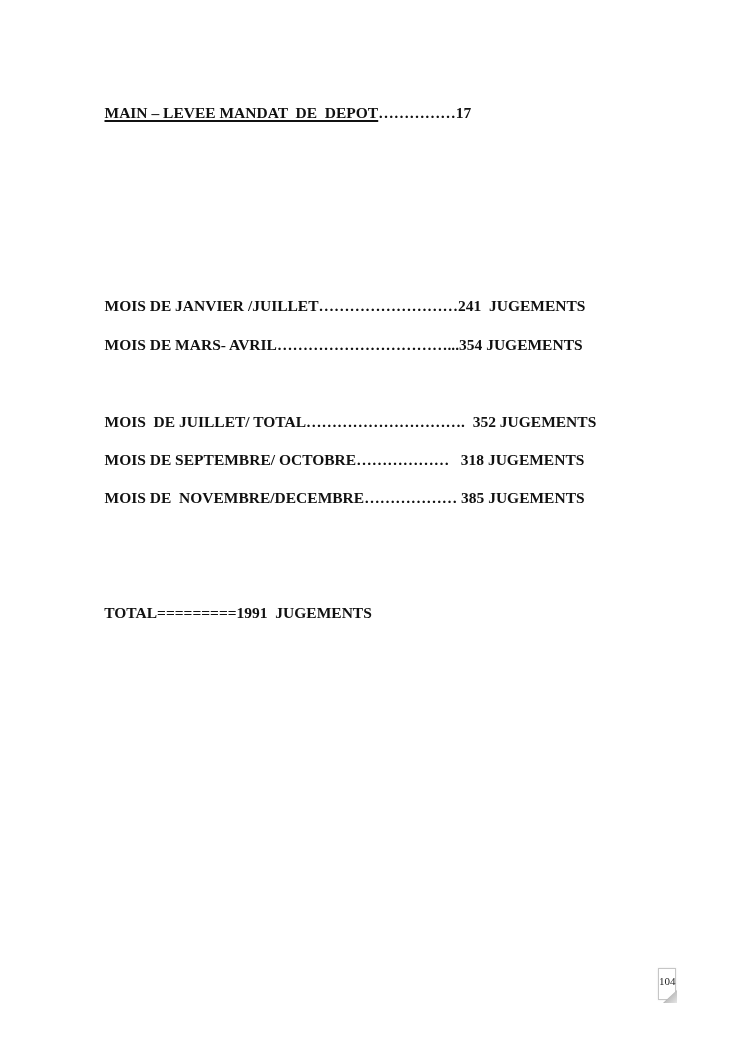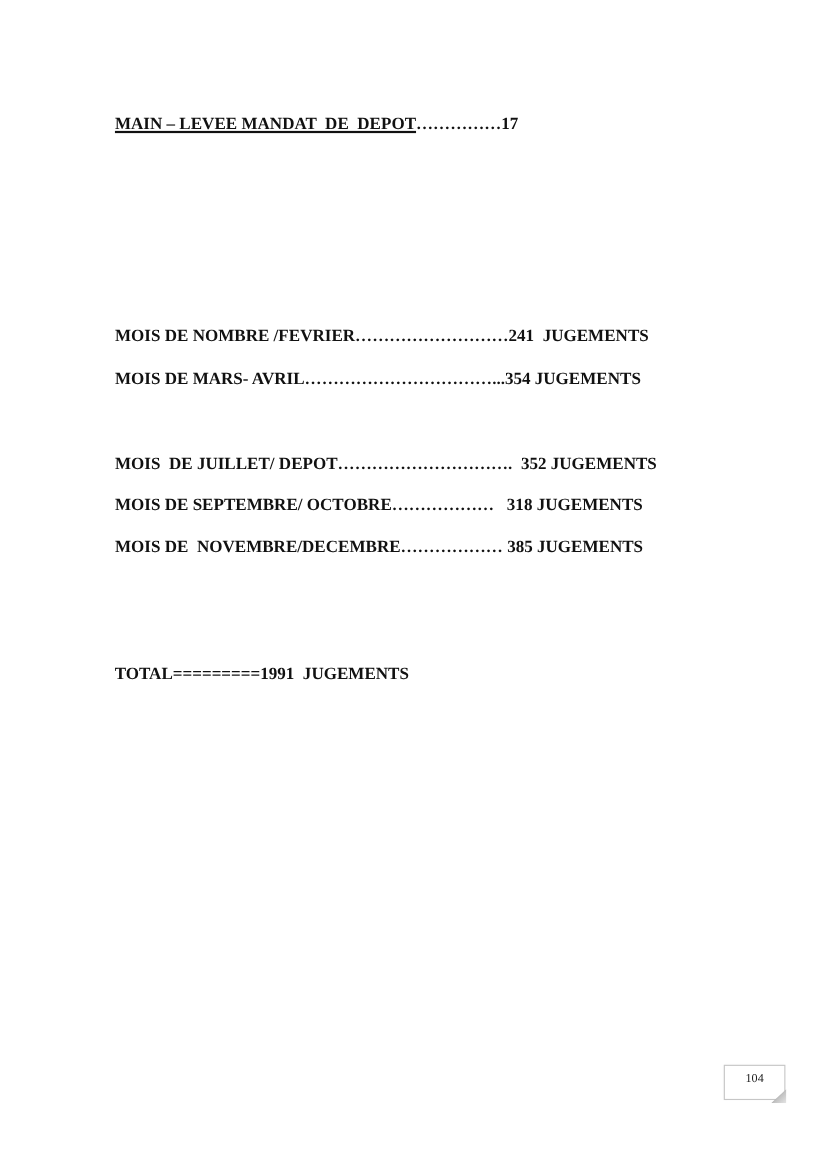--- a/index.html
+++ b/index.html
@@ -42,21 +42,21 @@
     top: 701px;
     font-size: 15.5px;
     font-weight: 400;
     white-space: pre;
     color: #111111;
   }
   .page-badge {
     position: absolute;
     left: 658px;
     top: 968px;
-    width: 56px;
+    width: 18px;
     height: 32px;
     background: #ffffff;
     border: 1px solid #c6c6c6;
     box-shadow: 0 0 2px rgba(0,0,0,0.10);
     box-sizing: border-box;
   }
   .page-badge-num {
     position: absolute;
     left: 0;
     top: 6px;
@@ -81,30 +81,30 @@
 
 <div class="page">
 
   <div class="ln" style="top:87px;">
     <span class="u">MAIN – LEVEE MANDAT  DE  DEPOT</span><span>……………</span><span>17</span>
   </div>
 
 
 
   <div class="ln" style="top:280px;">
-    <span>MOIS DE NOMBRE /FEVRIER</span><span>………………………</span><span>241</span><span>  JUGEMENTS</span>
+    <span>MOIS DE JANVIER /JUILLET</span><span>………………………</span><span>241</span><span>  JUGEMENTS</span>
   </div>
 
   <div class="ln" style="top:319px;">
     <span>MOIS DE MARS- AVRIL</span><span>……………………………...</span><span>354</span><span> JUGEMENTS</span>
   </div>
 
 
   <div class="ln" style="top:396px;">
-    <span>MOIS  DE JUILLET/ DEPOT</span><span>………………………….  </span><span>352</span><span> JUGEMENTS</span>
+    <span>MOIS  DE JUILLET/ TOTAL</span><span>………………………….  </span><span>352</span><span> JUGEMENTS</span>
   </div>
 
   <div class="ln" style="top:434px;">
     <span>MOIS DE SEPTEMBRE/ OCTOBRE</span><span>………………   </span><span>318</span><span> JUGEMENTS</span>
   </div>
 
   <div class="ln" style="top:472px;">
     <span>MOIS DE  NOVEMBRE/DECEMBRE</span><span>……………… </span><span>385</span><span> JUGEMENTS</span>
   </div>
 

